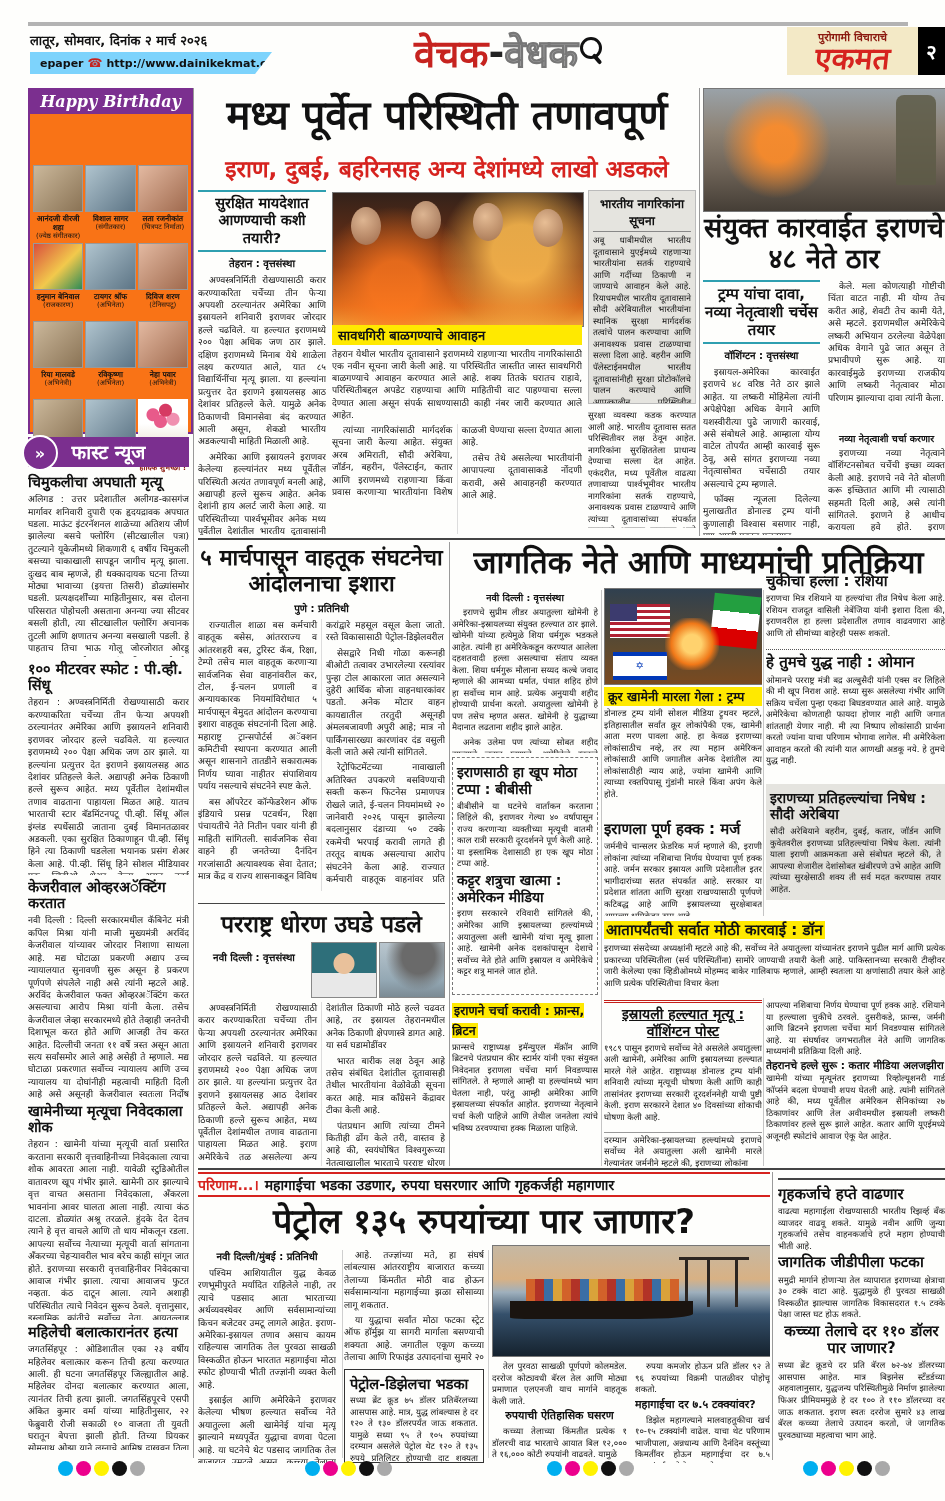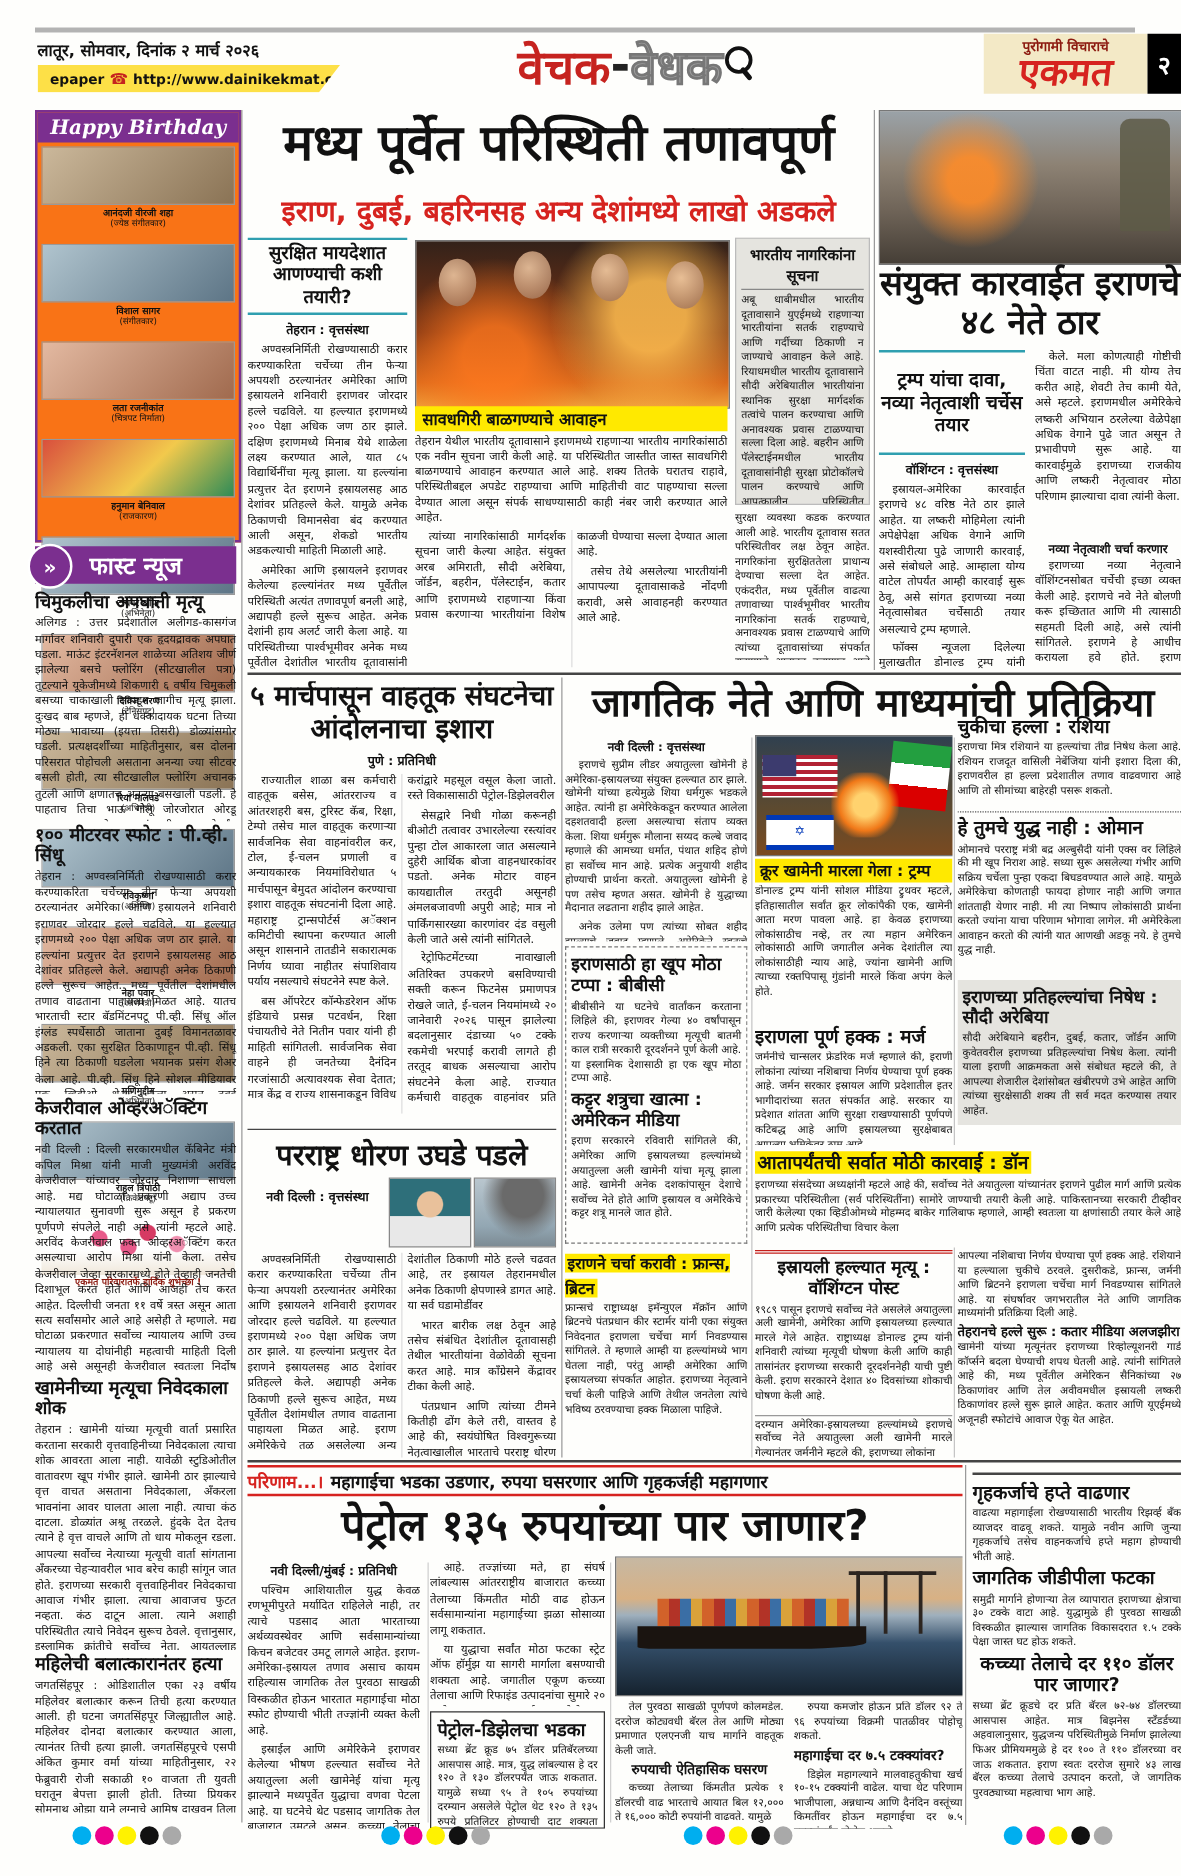--- a/index.html
+++ b/index.html
@@ -6,41 +6,41 @@
   .page{position:relative;width:945px;height:1501px;margin:0 auto;background:#fefefc;
         font-family:"DejaVu Sans",sans-serif;color:#111;overflow:hidden;}
   .abs{position:absolute;}
   .jt{text-align:justify;}
   .ovh{overflow:hidden;}
   .vr{position:absolute;width:1px;background:#9a9a9a;}
   .hr{position:absolute;height:2px;background:#444;}
   
   .top-rule{left:28px;top:22px;width:880px;height:4px;background:#b3b3b3;}
   .date-line{left:30px;top:31px;font-size:13px;font-weight:bold;}
-  .ribbon{left:30px;top:52px;width:232px;height:22px;background:#fde047;
+  .ribbon{left:30px;top:52px;width:232px;height:22px;background:#7dd3fc;
           clip-path:polygon(0 0,100% 0,93% 100%,0 100%);display:flex;align-items:center;
           padding-left:10px;font-size:11px;font-weight:bold;gap:4px;}
   .phone-ic{color:#c6231f;font-size:12px;}
   .logo{left:360px;top:28px;width:300px;height:48px;display:flex;align-items:center;justify-content:center;}
   .logo .l1{font-size:38px;font-weight:800;color:#c6231f;}
   .logo .ld{font-size:38px;font-weight:800;color:#222;}
   .logo .l2{font-size:38px;font-weight:800;color:#9d9d9d;-webkit-text-stroke:1px #777;}
   .mag{position:relative;width:26px;height:30px;margin-left:2px;}
   .mag .lens{position:absolute;left:0;top:0;width:16px;height:16px;border:3px solid #111;border-radius:50%;background:rgba(255,255,255,.6);}
   .mag .stem{position:absolute;left:15px;top:16px;width:4px;height:12px;background:#111;transform:rotate(-40deg);border-radius:2px;}
   .masthead{left:787px;top:27px;width:131px;height:46px;background:#f3e9c6;text-align:center;padding-top:2px;}
   .masthead .tag{font-size:11px;font-weight:bold;color:#8c1a10;}
   .masthead .ttl{font-size:30px;font-weight:800;color:#d6231f;transform:skewX(-6deg);line-height:1;}
   .pageno{left:918px;top:27px;width:27px;height:48px;background:#000;color:#fff;display:flex;align-items:center;justify-content:center;font-size:20px;font-weight:bold;}
   
   .sidebar{left:28px;top:88px;width:163px;height:1375px;}
   .bday{position:absolute;left:0;top:0;width:161px;height:342px;border:2px solid #7b2f8f;background:#f97316;}
   .bday-h{height:24px;background:#7b2f8f;color:#fff;text-align:center;font-family:"DejaVu Serif",serif;
           font-style:italic;font-weight:bold;font-size:16px;line-height:24px;}
-  .bgrid{display:grid;grid-template-columns:repeat(1,1fr);gap:2px;padding:3px;}
+  .bgrid{display:grid;grid-template-columns:repeat(3,1fr);gap:2px;padding:3px;margin-top:48px;}
   .bcell{height:76px;overflow:hidden;text-align:center;}
   .bphoto{height:45px;border:1px solid #999;background:linear-gradient(135deg,#cbb89b,#8a7355);}
   .bcell:nth-child(3n+2) .bphoto{background:linear-gradient(135deg,#b0c4ce,#5d7586);}
   .bcell:nth-child(3n) .bphoto{background:linear-gradient(135deg,#e3b9a1,#a06a4e);}
   .bcell:nth-child(4) .bphoto{background:linear-gradient(135deg,#d94f3d,#f2c94c 55%,#2e8b57);}
   .bname{font-size:7.5px;font-weight:bold;line-height:1.2;margin-top:2px;}
   .brole{font-size:7px;line-height:1.15;}
   .bouquet{height:45px;background:
      radial-gradient(circle at 30% 35%,#e85a8a 0 6px,transparent 7px),
      radial-gradient(circle at 55% 25%,#d63a63 0 6px,transparent 7px),
@@ -79,21 +79,21 @@
   .adv-t{font-size:12px;font-weight:800;text-align:center;border-bottom:1px solid #888;padding-bottom:2px;margin-bottom:3px;}
   .adv-below{margin-top:6px;height:118px;overflow:hidden;}
   
   .op-photo{left:703px;top:88px;width:242px;height:122px;border:1px solid #777;background:
       radial-gradient(circle at 30% 45%,rgba(255,140,40,.9) 0 10%,transparent 30%),
       linear-gradient(180deg,#9aa2a8 0%,#8d8274 35%,#6f6458 65%,#453e36 100%);}
   .op-soldier{position:absolute;right:10px;top:6px;width:40px;height:90px;background:#5d5a47;border-radius:8px 8px 2px 2px;opacity:.85;}
   .op-hl{left:703px;top:213px;width:242px;height:62px;font-size:27px;font-weight:800;text-align:center;line-height:1.13;}
   .op-cols{left:703px;top:280px;width:242px;height:255px;display:flex;gap:8px;}
   .op-col{width:117px;overflow:hidden;}
-  .op-sub{border-top:2px solid #2f9fb0;border-bottom:2px solid #2f9fb0;padding:13px 0;font-size:15px;font-weight:800;text-align:center;line-height:1.2;}
+  .op-sub{border-top:2px solid #2f9fb0;border-bottom:2px solid #2f9fb0;padding:3px 0;font-size:15px;font-weight:800;text-align:center;line-height:1.2;}
   .inline-h{font-size:9.5px;font-weight:800;text-align:center;margin:2px 0;}
   
   
   .tr-art{left:198px;top:545px;width:247px;height:352px;}
   .tr-hl{font-size:22px;font-weight:800;text-align:center;line-height:1.18;}
   .cols2{column-count:2;column-gap:9px;column-rule:1px solid #ddd;}
   .tr-body{height:272px;overflow:hidden;margin-top:4px;}
   
   .fp-art{left:198px;top:903px;width:247px;height:263px;border-top:1.5px solid #444;padding-top:3px;box-sizing:border-box;}
   .fp-hl{font-size:23px;font-weight:800;text-align:center;white-space:nowrap;overflow:hidden;}
@@ -127,21 +127,21 @@
   .rx-cap{background:#ffe900;font-size:12.5px;font-weight:800;padding:1px 4px;margin:2px 0;}
   .rxB-body{height:112px;overflow:hidden;}
   .merz-body{height:84px;overflow:hidden;}
   .rx-colC{position:absolute;left:314px;top:32px;width:179px;height:328px;overflow:hidden;}
   .rx-h3{font-size:15px;font-weight:800;line-height:1.15;margin:1px 0 3px;}
   .dotrule{border-top:1.5px dotted #555;margin:4px 0;}
   .saudi-box{background:#e5e4df;padding:4px;margin-top:3px;height:108px;overflow:hidden;}
   .dawn{position:absolute;left:152px;top:380px;width:341px;height:76px;overflow:hidden;}
   .dawn-body{height:52px;overflow:hidden;}
   .rx-colB2{position:absolute;left:152px;top:460px;width:158px;height:168px;overflow:hidden;border-top:3px double #c41f1a;padding-top:3px;box-sizing:border-box;}
-  .rx-h4{font-size:14px;font-weight:800;text-align:center;line-height:1.2;margin:0 12px 3px;}
+  .rx-h4{font-size:14px;font-weight:800;text-align:center;line-height:1.2;margin:0 12px 3px;text-decoration:underline;}
   .wapo-body{height:86px;overflow:hidden;}
   .mean{border-top:1px solid #999;margin-top:3px;padding-top:2px;height:44px;overflow:hidden;}
   .rx-colC2{position:absolute;left:314px;top:460px;width:179px;height:168px;overflow:hidden;}
   .qatar-t{font-size:10.5px;font-weight:800;margin:2px 0 1px;}
   
   .pt{left:198px;top:1172px;width:572px;height:292px;}
   .pt-strip{border-top:2px solid #d6231f;border-bottom:2px solid #d6231f;height:21px;display:flex;align-items:center;gap:6px;font-size:14px;font-weight:800;}
   .pt-strip .lab{color:#d6231f;}
   .pt-hl{height:48px;font-size:34px;font-weight:800;text-align:center;line-height:48px;white-space:nowrap;overflow:hidden;}
   .pt-row{display:flex;gap:8px;height:218px;align-items:flex-end;}

